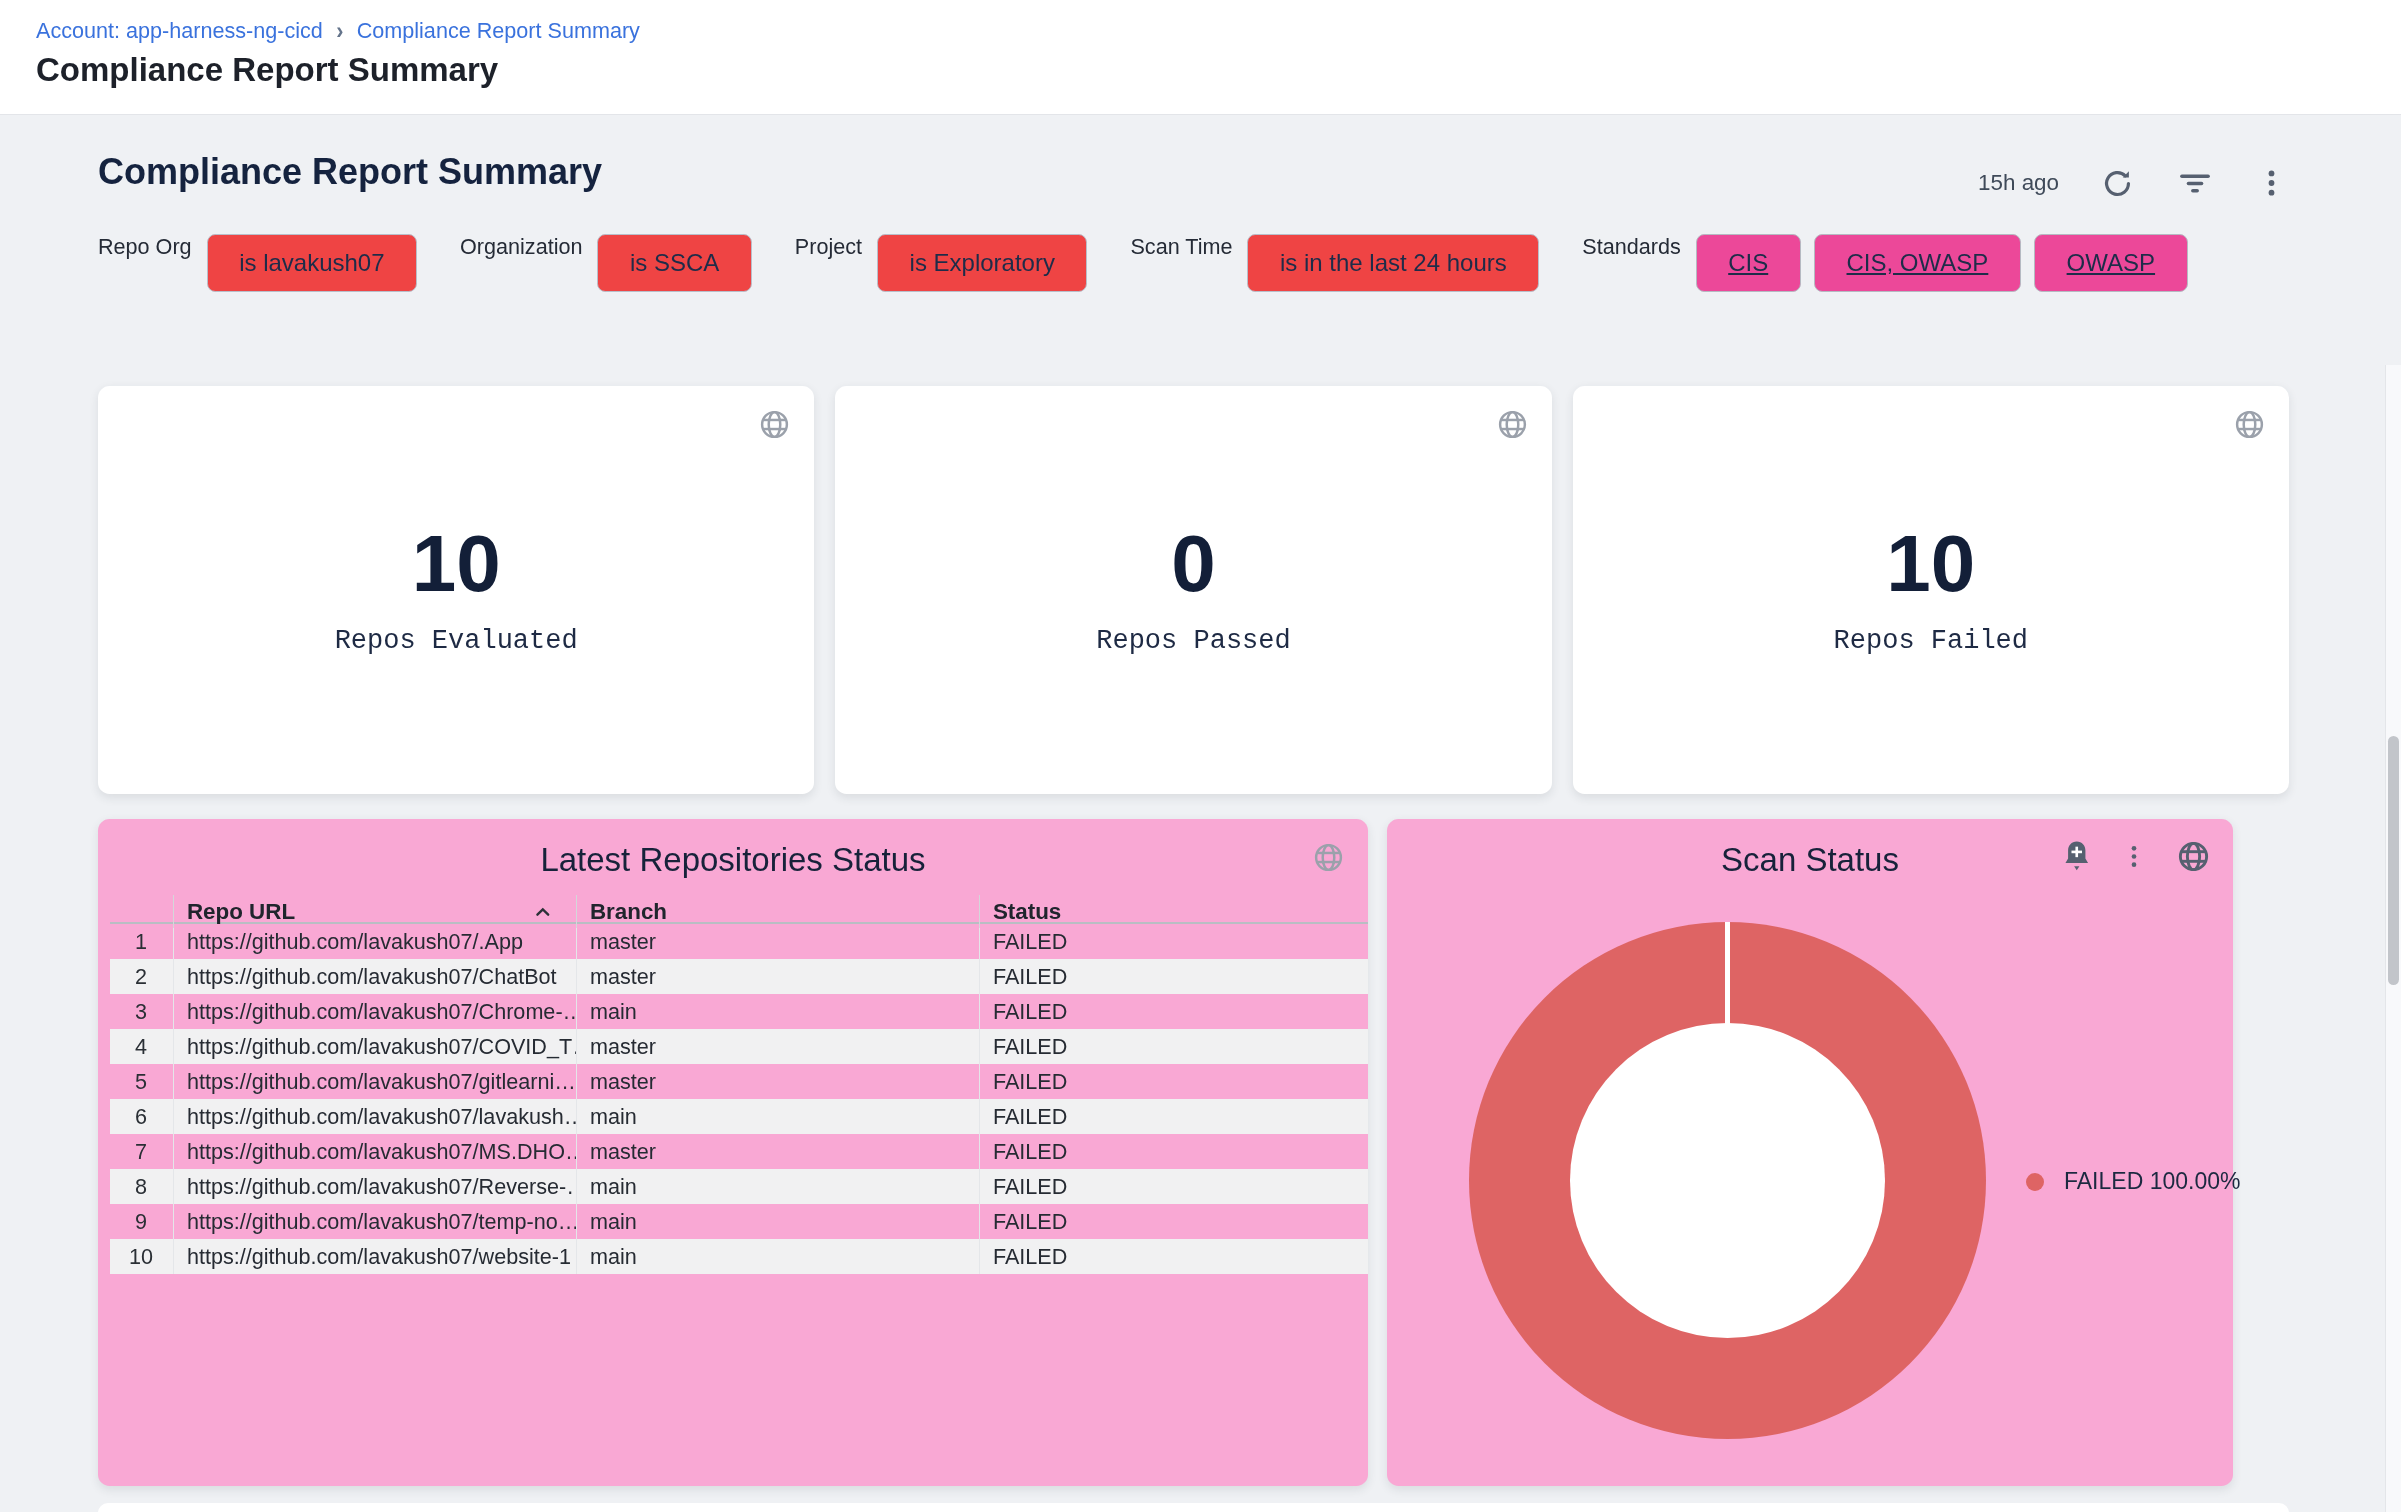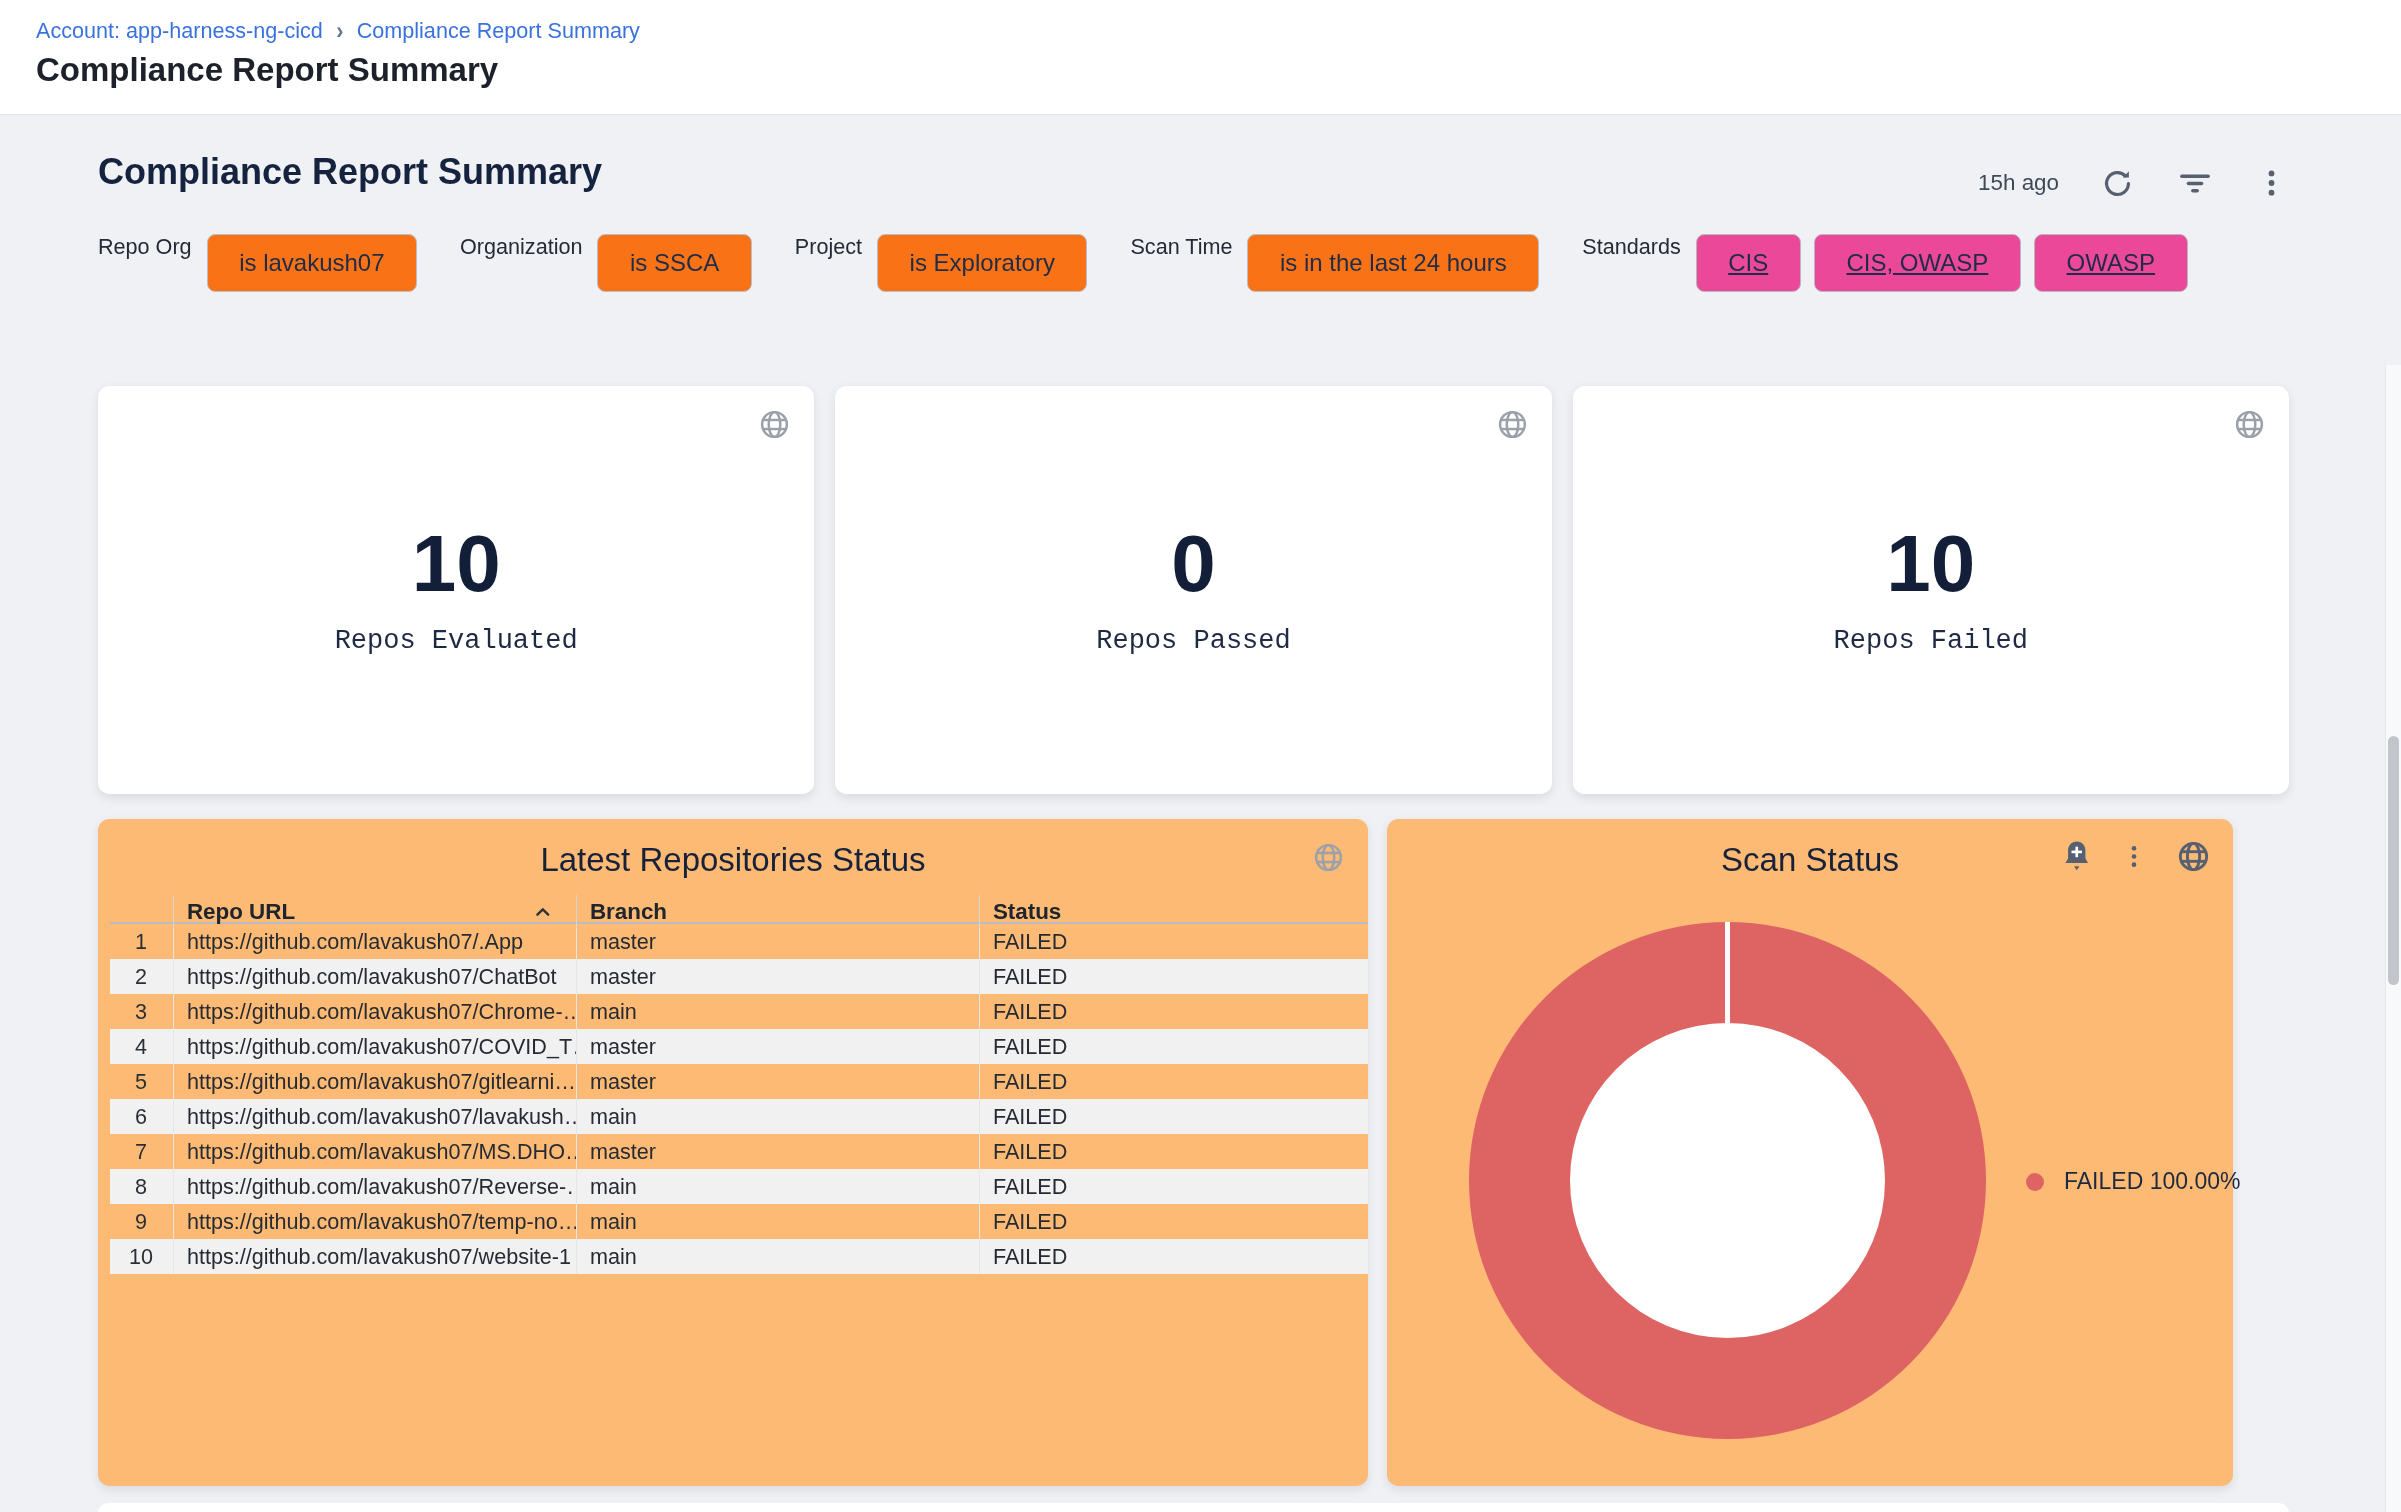--- a/index.html
+++ b/index.html
@@ -20,24 +20,24 @@
   .report-actions{position:absolute;top:163px;right:113px;height:40px;display:flex;align-items:center;gap:41px;}
   .last-refresh{font-size:22.4px;color:#3f4a59;}
   .icon-btn{display:flex;align-items:center;justify-content:center;cursor:pointer;background:none;border:none;padding:0;}
   
   .filters{position:absolute;left:98px;top:234px;display:flex;gap:43px;}
   .filter-group{display:flex;flex-direction:row;gap:15px;}
   .filter-label{font-size:21.6px;color:#252b36;}
   .chip-row{display:flex;gap:13.3px;}
   .chip{height:58px;display:inline-flex;align-items:center;padding:0 31.5px;border-radius:8.3px;
         font-size:24px;font-weight:500;color:#1e2c49;box-sizing:border-box;cursor:pointer;white-space:nowrap;}
-  .chip.blue{background:#f97316;border:1.7px solid #b8bfca;}
+  .chip.blue{background:#ef4444;border:1.7px solid #b8bfca;}
   .chip.outline{background:#ec4899;border:1.7px solid #b5bac2;text-decoration:underline;}
   
-  .card{background:#fdba74;border-radius:11.6px;box-shadow:0 3.3px 10px rgba(40,45,60,0.10);position:absolute;box-sizing:border-box;}
+  .card{background:#f9a8d4;border-radius:11.6px;box-shadow:0 3.3px 10px rgba(40,45,60,0.10);position:absolute;box-sizing:border-box;}
   .stat-row{position:absolute;left:98px;top:386px;width:2191px;height:408px;display:flex;gap:21px;}
   .stat-card{position:relative;flex:1 1 0;background:#ffffff;border-radius:11.6px;box-shadow:0 3.3px 10px rgba(40,45,60,0.10);
              display:flex;flex-direction:column;align-items:center;justify-content:center;gap:21.6px;}
   .stat-value{font-size:80px;font-weight:700;color:#131f38;line-height:1;}
   .stat-label{font-size:27px;color:#1e2a44;font-family:Liberation Mono, monospace;}
   .card-globe{position:absolute;top:21.6px;right:23px;}
   
   .table-card{left:98px;top:819px;width:1270px;height:667px;}
   .tile-title{position:absolute;top:21.6px;left:0;width:100%;text-align:center;font-size:33px;font-weight:500;color:#17223a;}
   .repo-table{position:absolute;left:11.6px;right:0;top:70px;font-size:21.6px;color:#262b33;}

